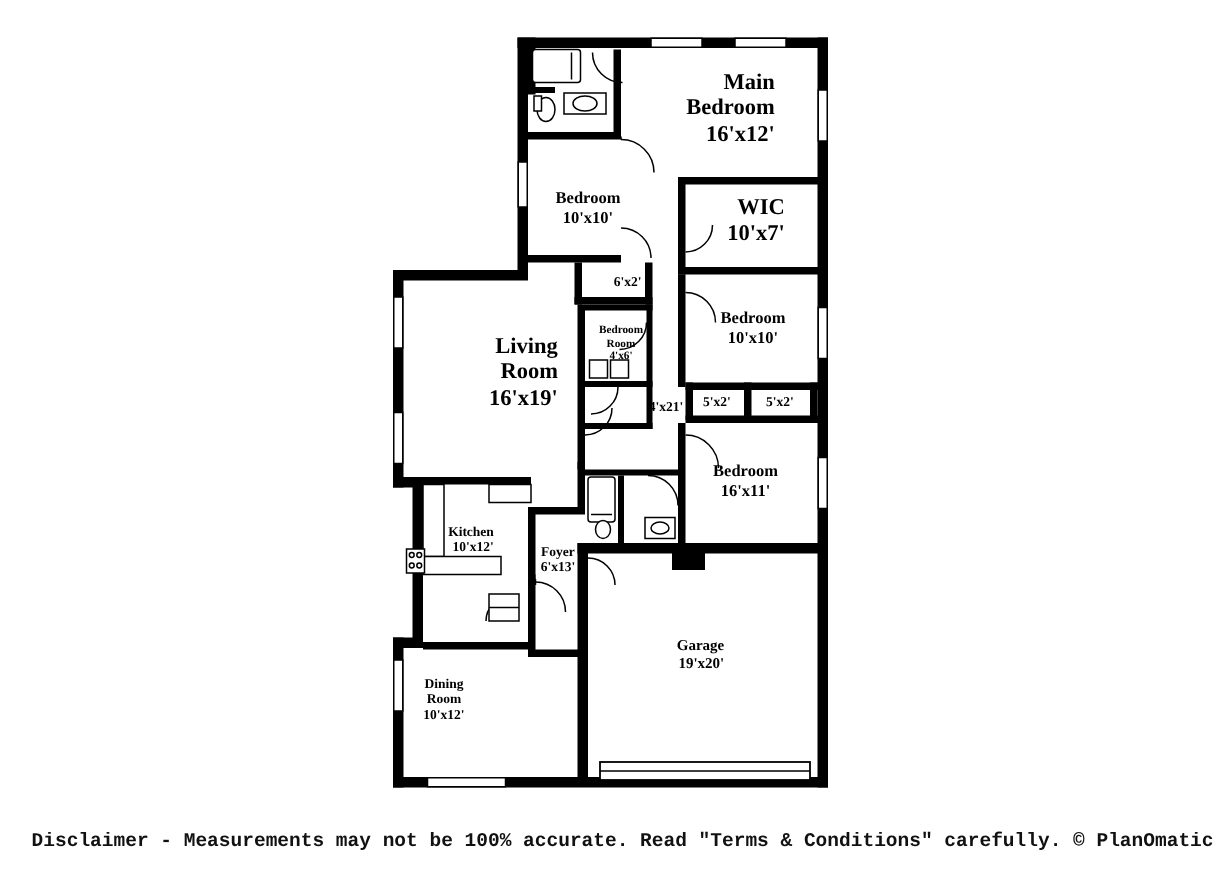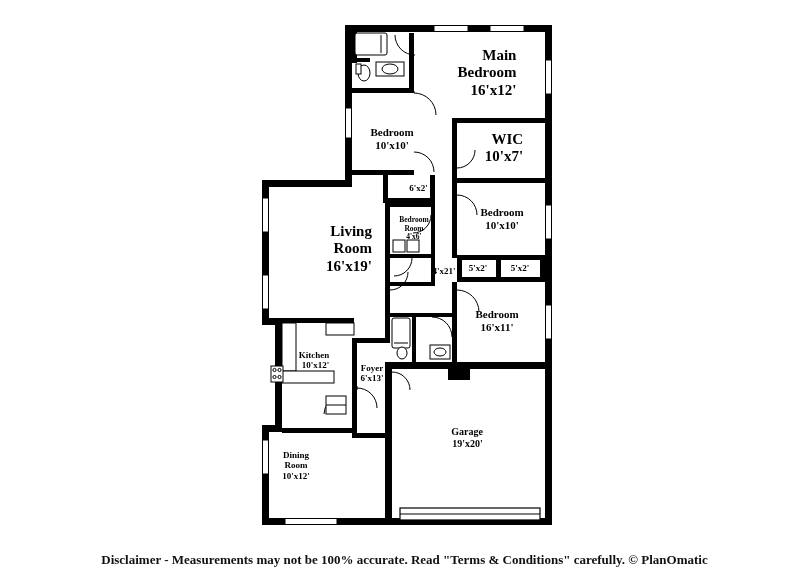--- a/index.html
+++ b/index.html
@@ -41,22 +41,22 @@
   .size-xl { font-size: 10px; text-align: right; }
   .size-lg { font-size: 15px; text-align: right; }
   .size-md { font-size: 11px; }
   .size-sm { font-size: 9px; }
   .size-xs { font-size: 7.5px; }
   .disclaimer {
     position: absolute;
     left: 0;
     right: 0;
     bottom: 20px;
-    text-align: center;
-    font-family: Liberation Serif, serif;
+    text-align: right;
+    font-family: Liberation Mono, monospace;
     font-weight: bold;
     font-size: 13px;
     color: #111111;
   }
 </style>
 </head>
 <body>
 
 <svg id="floorplan" viewBox="0 0 809 588" xmlns="http://www.w3.org/2000/svg">
   <defs>

